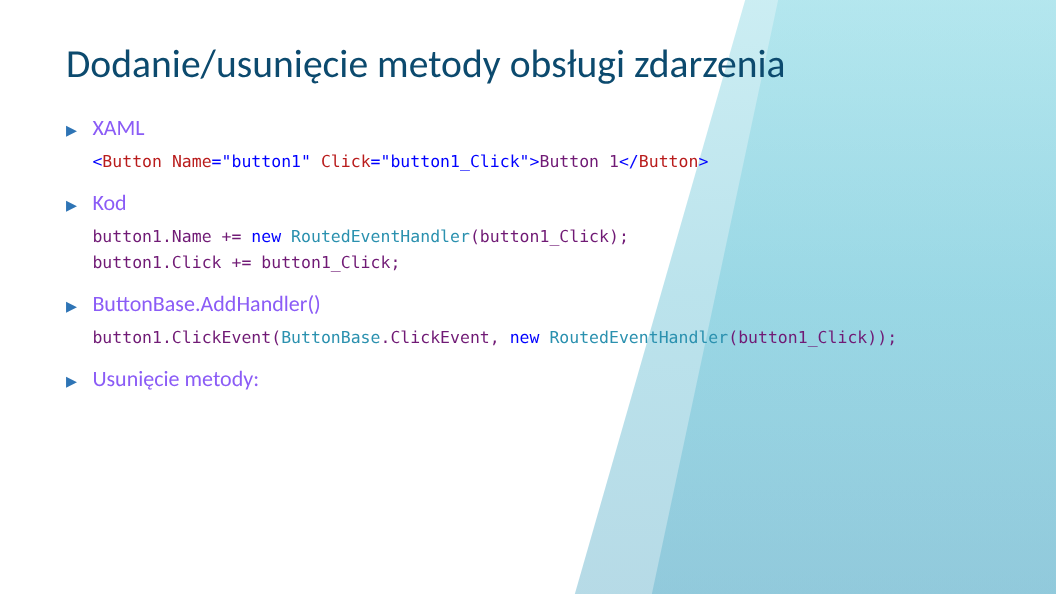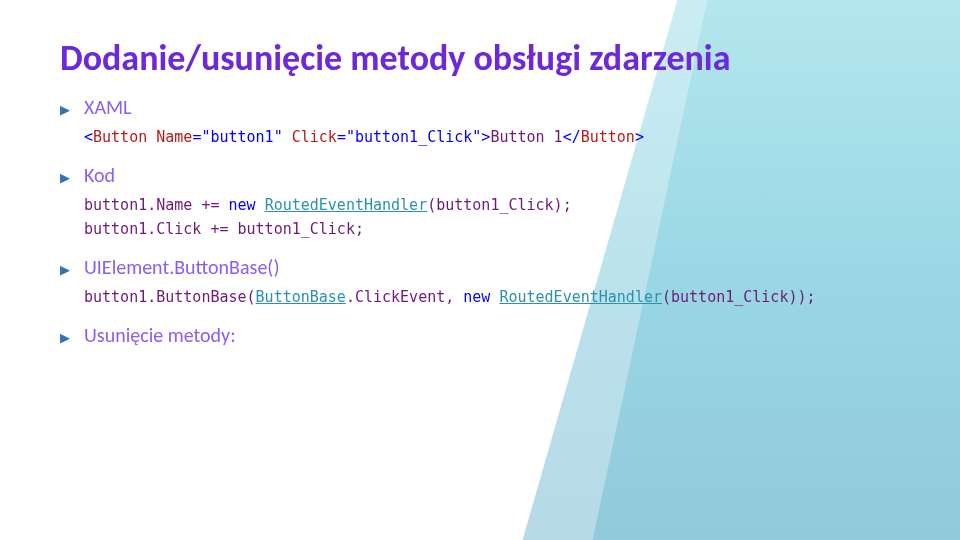--- a/index.html
+++ b/index.html
@@ -16,27 +16,27 @@
     z-index: 1;
   }
   .bgshape2 {
     position: absolute; right: -210px; top: -90px; width: 520px; height: 720px;
     background: linear-gradient(180deg, #87e0e8 0%, #3cbcd4 50%, #1f90b8 100%);
     transform: skewX(-12deg);
     opacity: 0.25;
     z-index: 0;
   }
   .content { position: relative; z-index: 2; }
-  .title { color: #6d28d9; font-size: 36px; font-weight: 700; line-height: 1.15; margin-bottom: 16px; }
+  .title { color: #0c4a6e; font-size: 36px; font-weight: 400; line-height: 1.15; margin-bottom: 26px; }
   .item { display: flex; align-items: baseline; margin-bottom: 6px; }
   .bullet { color: #2e74b5; font-size: 13px; margin-right: 10px; width: 14px; flex-shrink: 0; }
   .bullettext { color: #8b5cf6; font-size: 20px; }
   .code { font-family: "Consolas", monospace; font-size: 15px; margin-left: 24px; margin-bottom: 14px; line-height: 1.6; white-space: pre; }
   .code .blue { color: #0000ff; }
-  .code .teal { color: #2b91af; text-decoration: underline; }
+  .code .teal { color: #2b91af; }
   .code .black { color: #701a75; }
   .code .red { color: #b91c1c; }
 </style>
 </head>
 <body>
 
 <div class="slide">
   <div class="bgshape2"></div>
   <div class="bgshape"></div>
   <div class="content">
@@ -51,23 +51,23 @@
 
     <div class="item">
       <span class="bullet">▶</span>
       <span class="bullettext">Kod</span>
     </div>
     <div class="code"><span class="black">button1.Name += </span><span class="blue">new</span><span> </span><span class="teal">RoutedEventHandler</span><span class="black">(button1_Click);</span>
 <span class="black">button1.Click += button1_Click;</span></div>
 
     <div class="item">
       <span class="bullet">▶</span>
-      <span class="bullettext">UIElement.ButtonBase()</span>
+      <span class="bullettext">ButtonBase.AddHandler()</span>
     </div>
-    <div class="code"><span class="black">button1.ButtonBase(</span><span class="teal">ButtonBase</span><span class="black">.ClickEvent, </span><span class="blue">new</span><span> </span><span class="teal">RoutedEventHandler</span><span class="black">(button1_Click));</span></div>
+    <div class="code"><span class="black">button1.ClickEvent(</span><span class="teal">ButtonBase</span><span class="black">.ClickEvent, </span><span class="blue">new</span><span> </span><span class="teal">RoutedEventHandler</span><span class="black">(button1_Click));</span></div>
 
     <div class="item">
       <span class="bullet">▶</span>
       <span class="bullettext">Usunięcie metody:</span>
     </div>
 
   </div>
 </div>
 
 </body></html>

